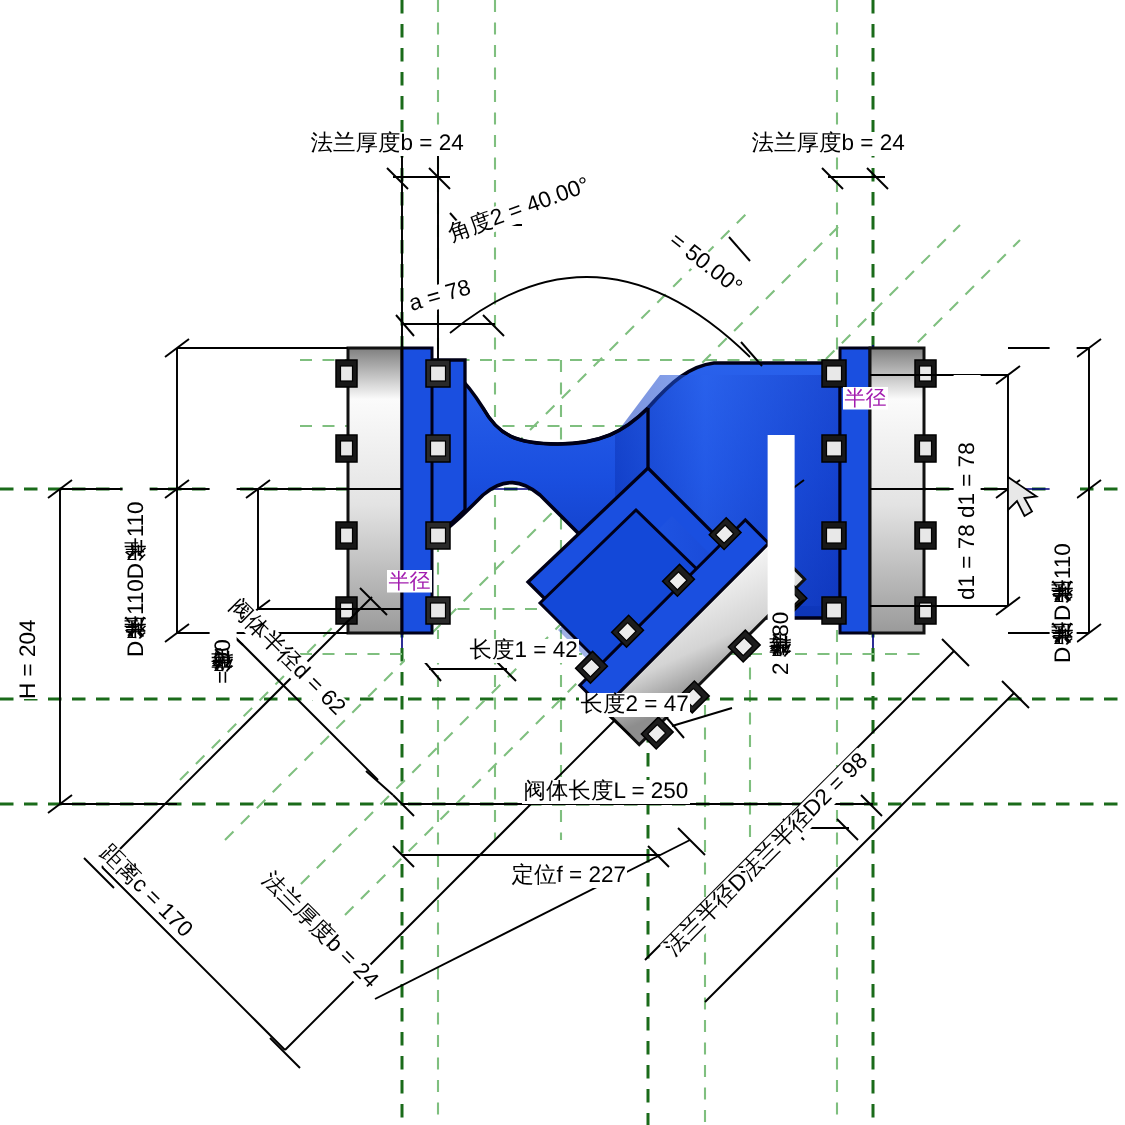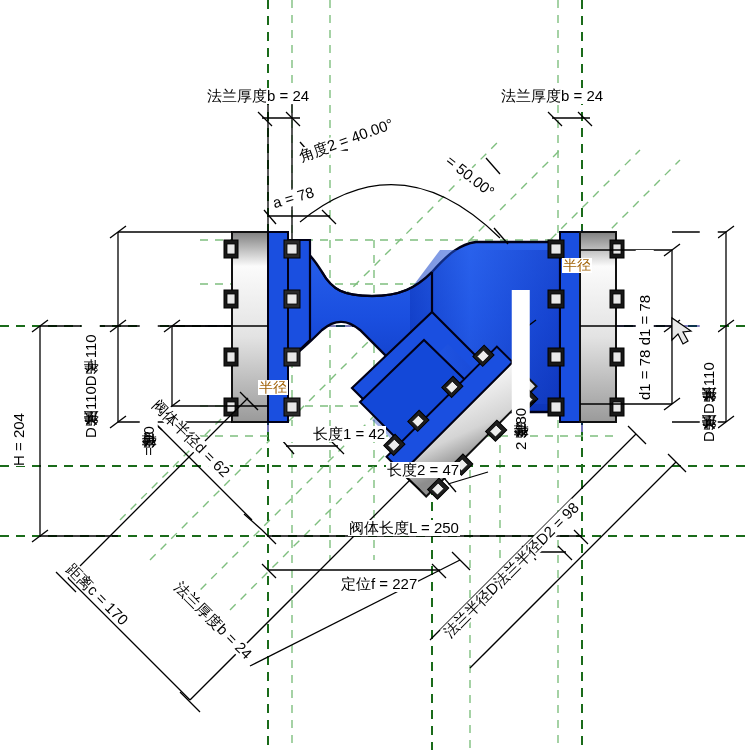--- a/index.html
+++ b/index.html
@@ -16,21 +16,21 @@
     position:absolute;
     font-size:15px;
     color:#000;
     background:#ffffff;
     white-space:nowrap;
     line-height:1.05;
     letter-spacing:0px;
     padding:0 1px;
   }
   .vert{ writing-mode:vertical-rl; text-orientation:mixed; transform:rotate(180deg); }
-  .blue{ color:#a16207; }
+  .blue{ color:#a21caf; }
 </style>
 </head>
 <body>
 
 <div id="stage">
 
   <svg width="750" height="750" viewBox="0 0 750 750">
     <defs>
       <linearGradient id="gBody" x1="0" y1="0" x2="0" y2="1">
         <stop offset="0%" stop-color="#2a62ec"></stop>

